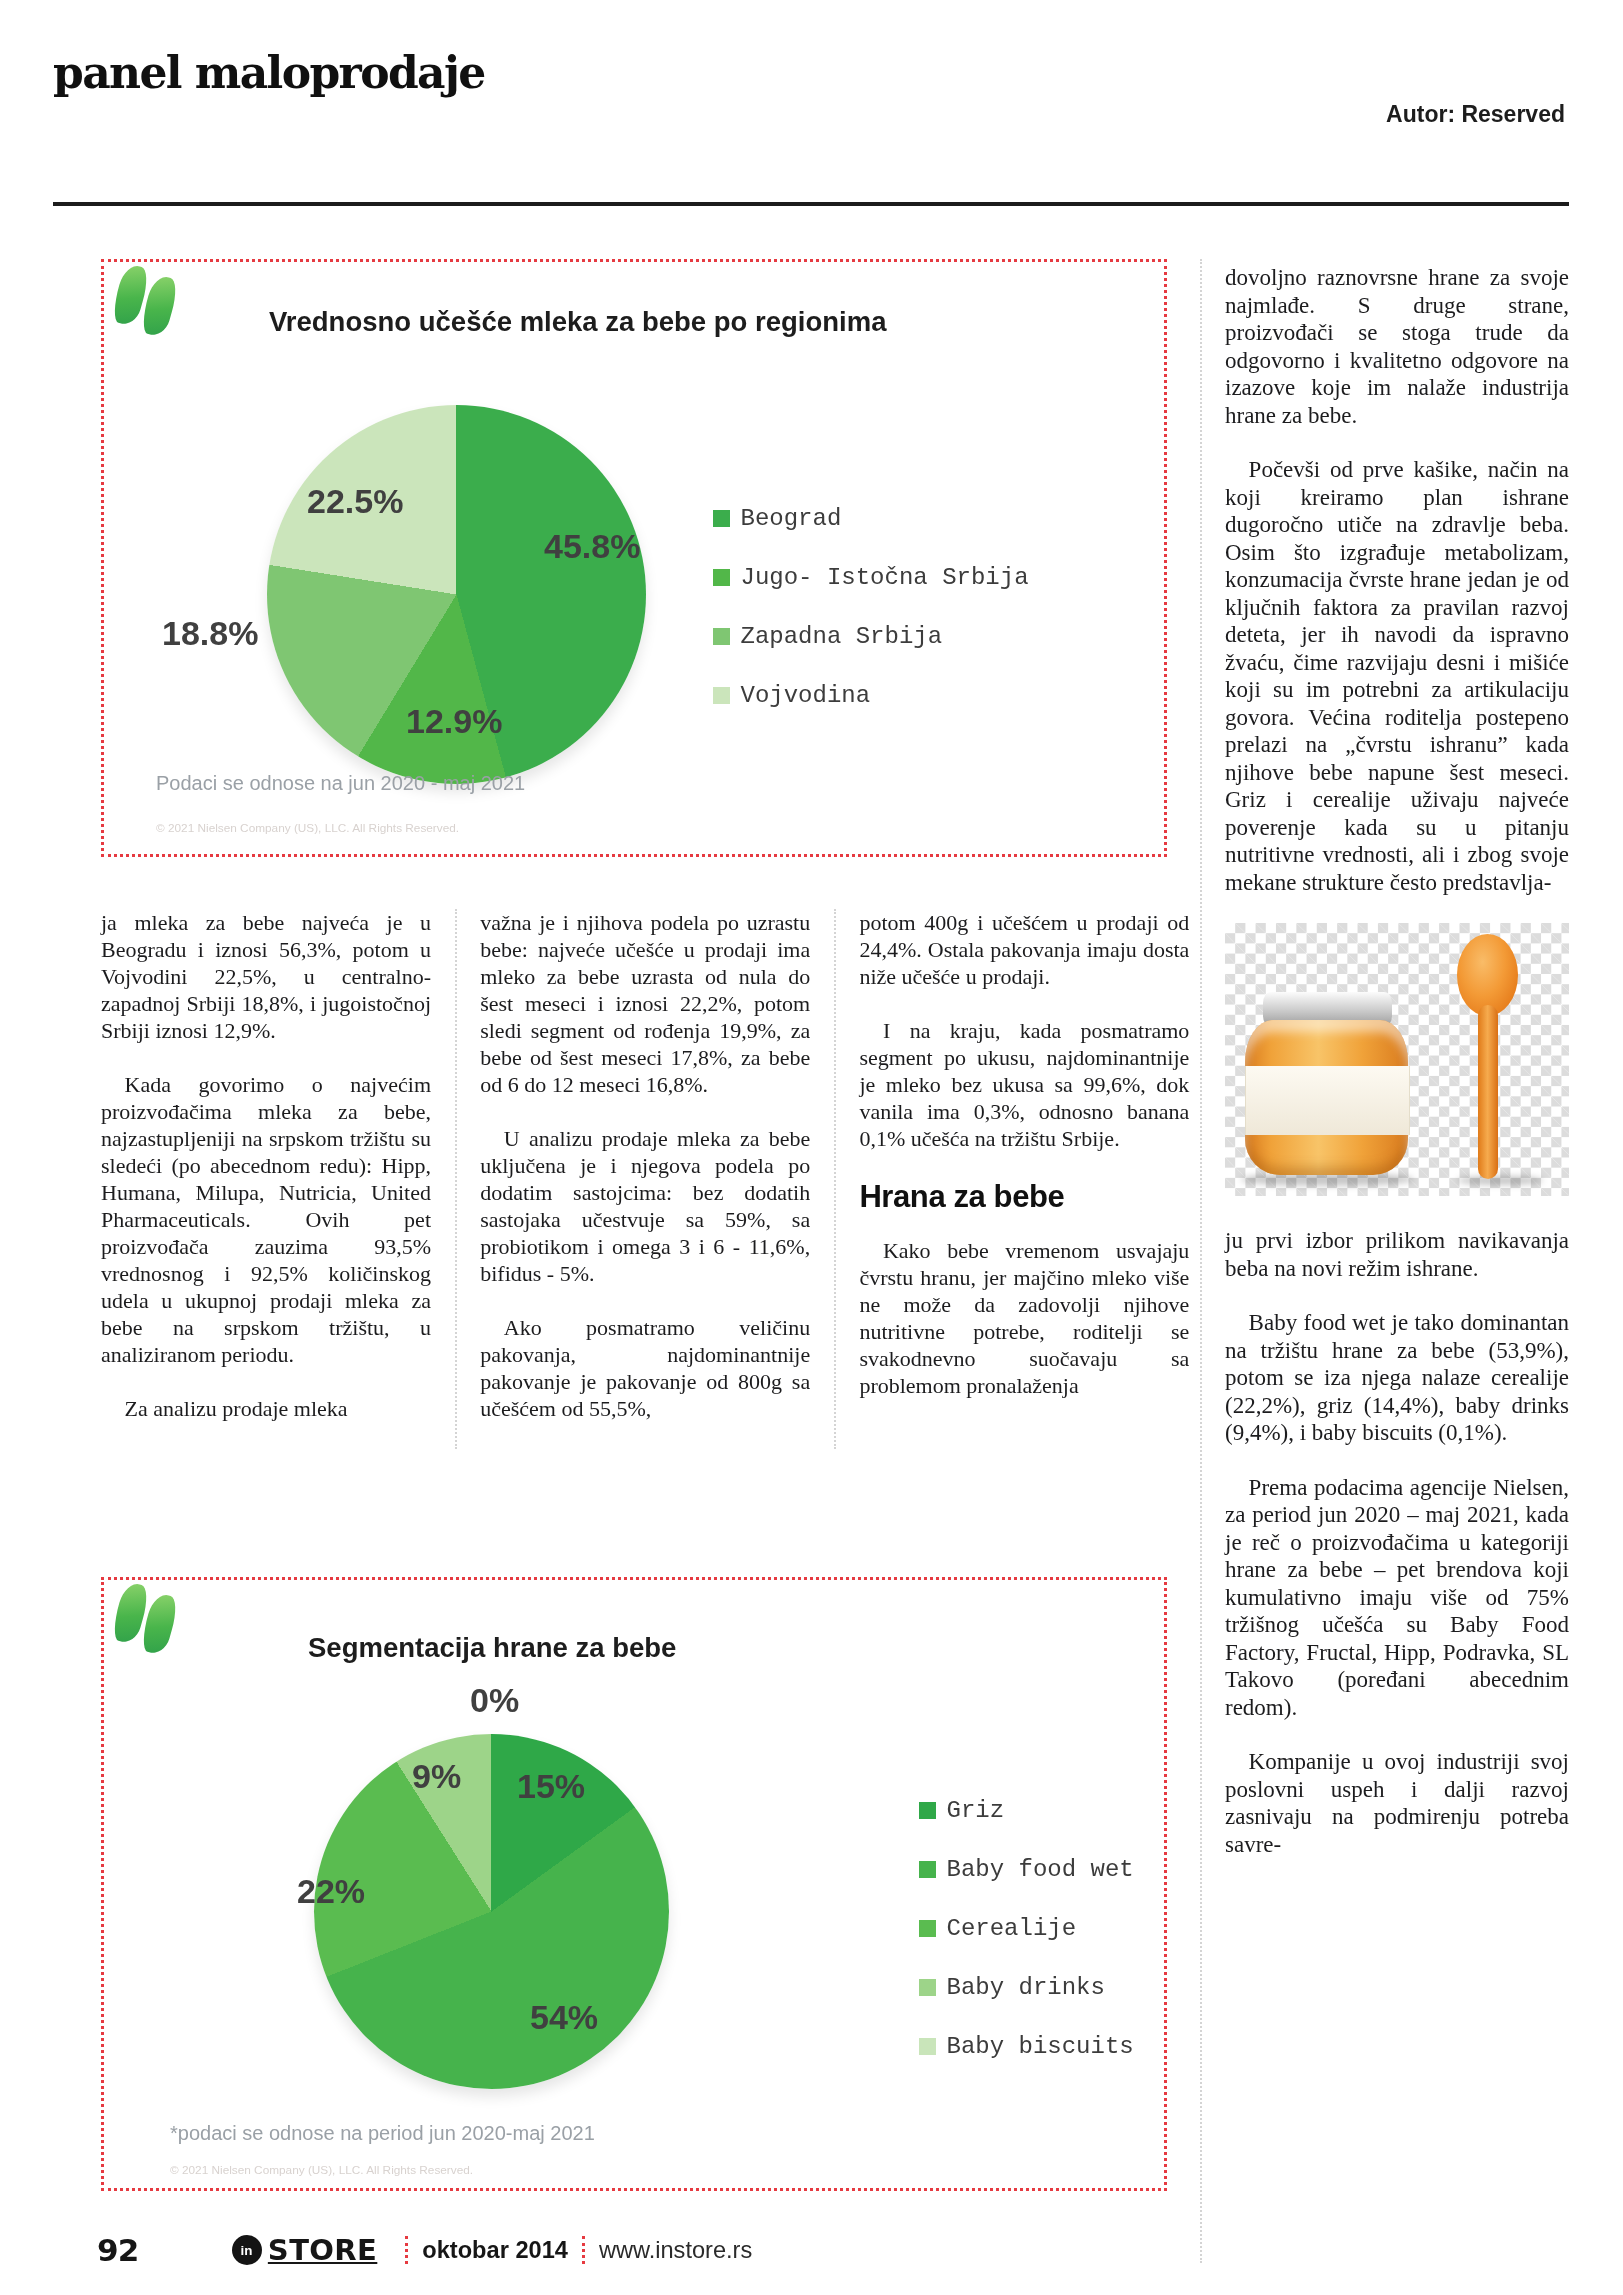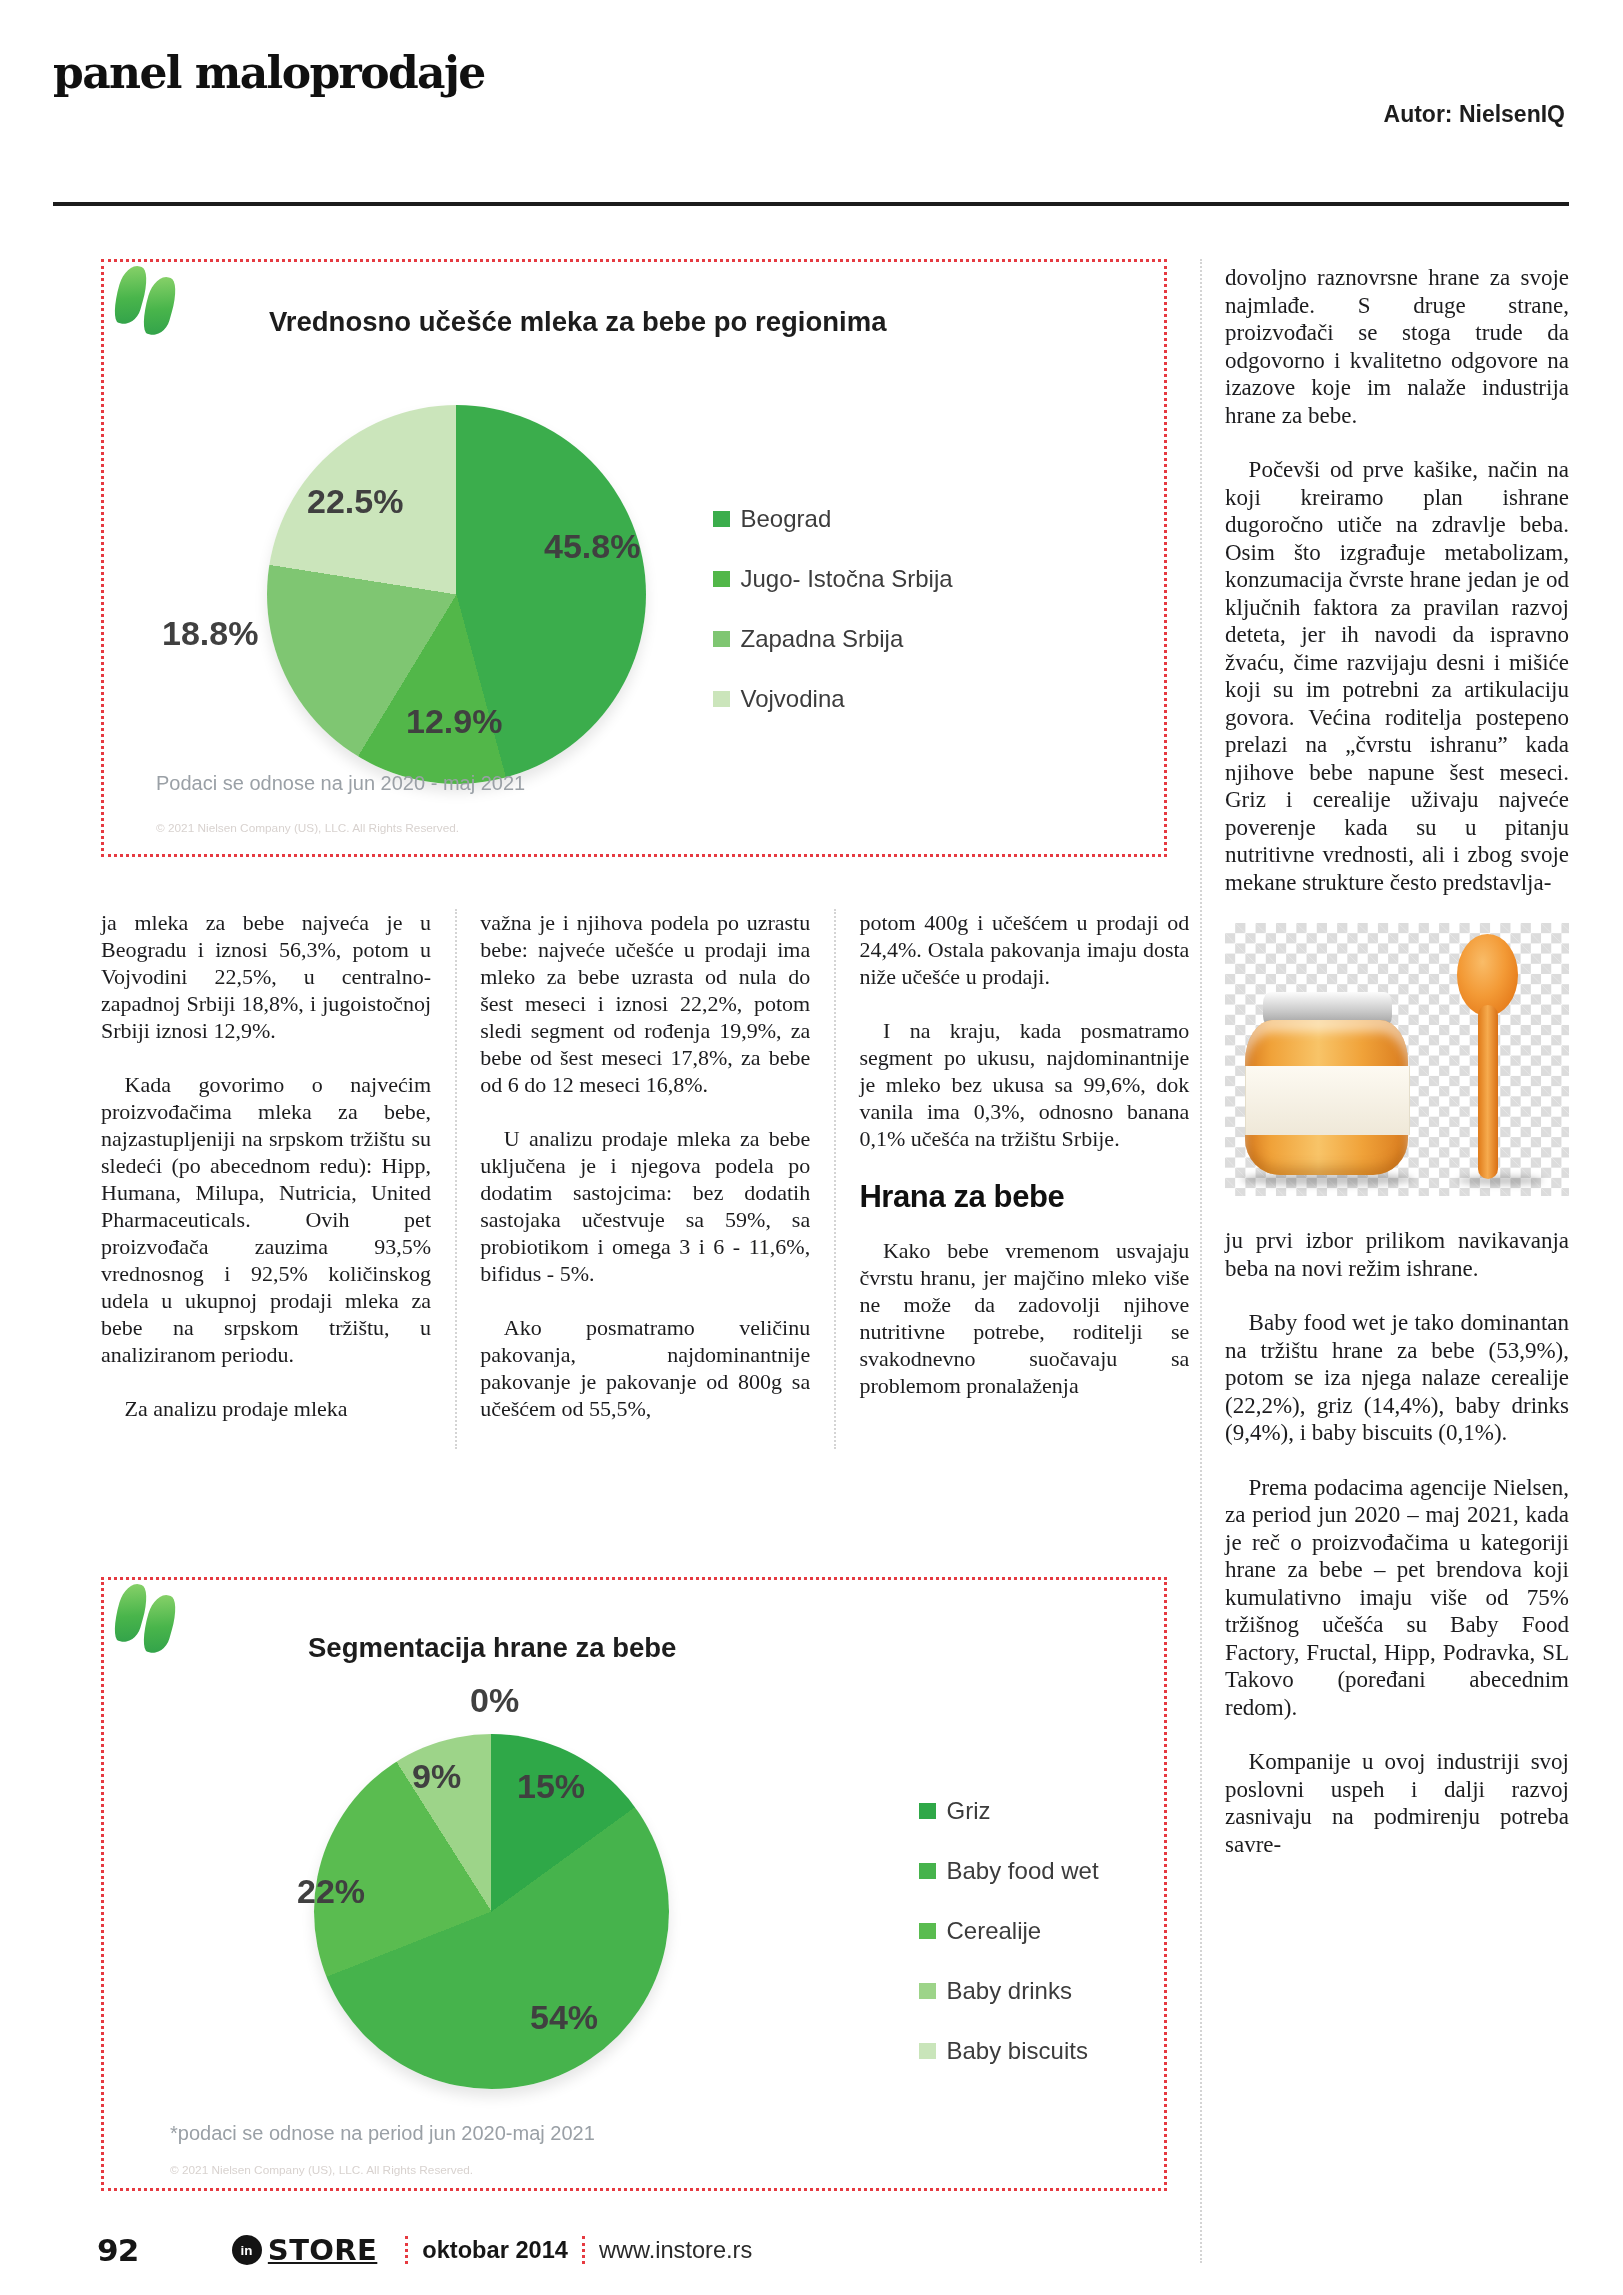--- a/index.html
+++ b/index.html
@@ -44,21 +44,21 @@
   .pl-c2-0{left:413px;top:187px;}
   .pl-c2-1{left:418px;top:418px;margin-left:8px;}
   .pl-c2-2{left:193px;top:292px;}
   .pl-c2-3{left:308px;top:177px;}
   .pl-c2-4{left:366px;top:101px;}
 
   .legend{position:absolute;list-style:none;margin:0;padding:0;}
   #chart1 .legend{left:609px;top:243px;}
   #chart2 .legend{left:815px;top:217px;}
   .legend li{display:flex;align-items:center;margin-bottom:32px;
-             font-family:Liberation Sans, sans-serif;font-size:24px;color:#3c3c3c;white-space:nowrap;}
+             font-family:Liberation Mono, monospace;font-size:24px;color:#3c3c3c;white-space:nowrap;}
   .legend .sq{width:16.5px;height:16.5px;margin-right:11px;flex:0 0 auto;}
 
   .chart-footnote{position:absolute;font-family:"Liberation Sans",sans-serif;font-size:20px;color:#9aa0a6;}
   #chart1 .chart-footnote{left:52px;top:510px;}
   #chart2 .chart-footnote{left:66px;top:542px;}
   .chart-copy{position:absolute;font-family:"Liberation Sans",sans-serif;font-size:11.8px;color:#d8d2cf;}
   #chart1 .chart-copy{left:52px;top:559px;}
   #chart2 .chart-copy{left:66px;top:583px;}
 
   
@@ -111,21 +111,21 @@
   .f-dots{height:28px;border-left:3.1px dotted #e63a41;margin:0 14px;}
   .f-issue{font-weight:700;font-size:23.6px;}
   .f-site{font-size:23.6px;color:#2b2b2b;}
 </style>
 </head>
 <body>
 
 <div id="page">
 
   <div class="header-title">panel maloprodaje</div>
-  <div class="header-author">Autor: NielsenIQ</div>
+  <div class="header-author">Autor: Reserved</div>
   <div class="header-rule"></div>
 
   <div class="chart-box" id="chart1">
     <div class="leafs">
       <span class="leaf l1"></span>
       <span class="leaf l2"></span>
     </div>
     <div class="chart-title">Vrednosno učešće mleka za bebe po regionima</div>
     <div class="pie" id="pie1" style="background: conic-gradient(rgb(59, 173, 76) 0deg, rgb(59, 173, 76) 164.88deg, rgb(82, 183, 73) 164.88deg, rgb(82, 183, 73) 211.32deg, rgb(127, 198, 114) 211.32deg, rgb(127, 198, 114) 279deg, rgb(203, 229, 187) 279deg, rgb(203, 229, 187) 360deg);"></div>
     <span class="plabel pl-c1-0">45.8%</span>

